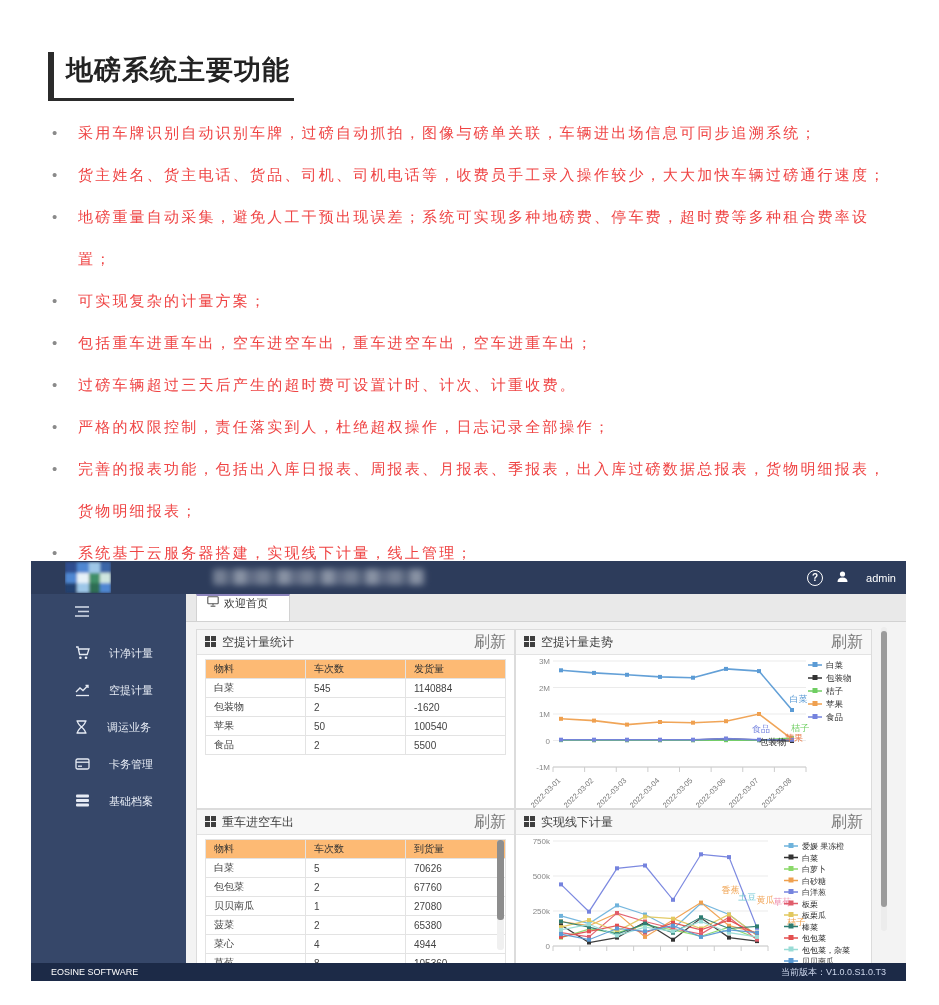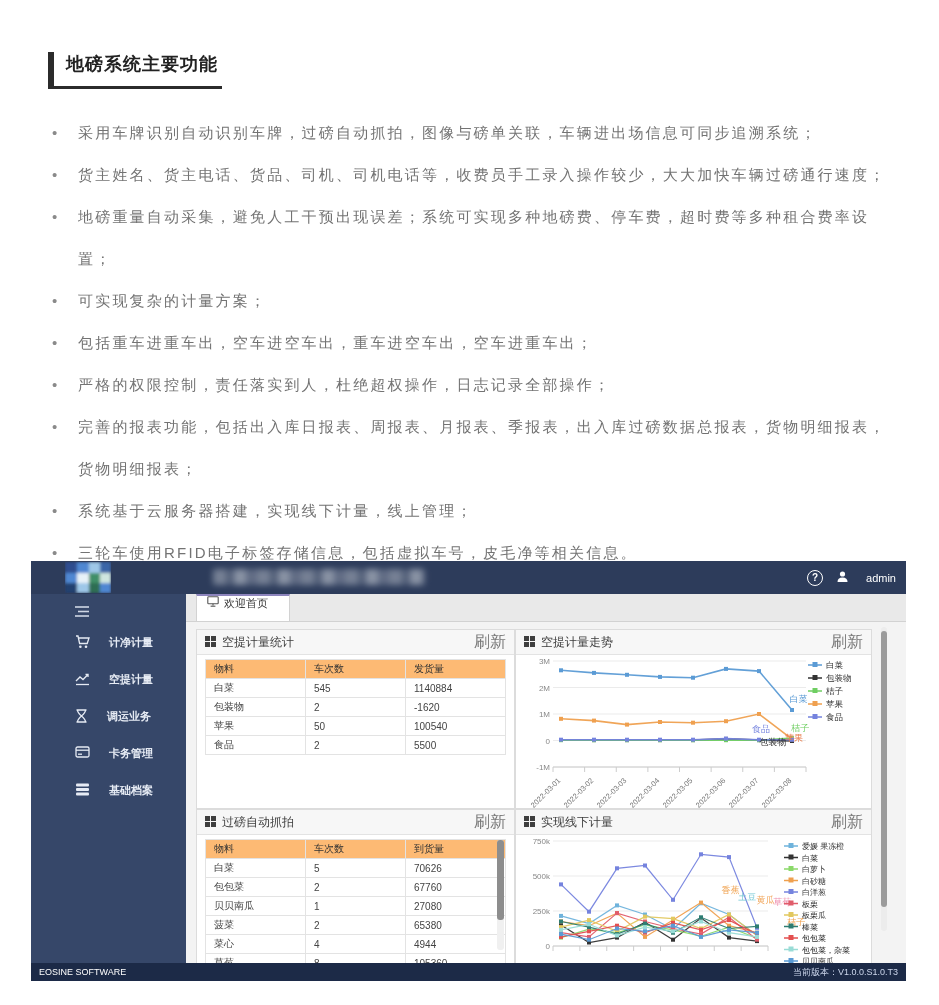--- a/index.html
+++ b/index.html
@@ -1,40 +1,40 @@
 <!DOCTYPE html>
 <html><head>
 <meta charset="utf-8">
 <style>
   html,body{margin:0;padding:0;background:#fff;}
   .page{position:relative;width:939px;height:1005px;background:#fff;overflow:hidden;
         font-family:"Liberation Sans","DejaVu Sans",sans-serif;}
   
-  .doc-title{position:absolute;left:48px;top:52px;margin:0;font-size:18px;font-weight:700;color:#222;
+  .doc-title{position:absolute;left:48px;top:52px;margin:0;font-size:27px;font-weight:700;color:#222;
              border-left:6px solid #2b2b2b;padding:0 4px 10px 12px;border-bottom:3px solid #2b2b2b;
              display:inline-block;letter-spacing:1px;}
   .bullets{position:absolute;left:48px;top:112px;width:845px;}
-  .bullet{position:relative;padding-left:30px;line-height:42px;font-size:15px;letter-spacing:2.2px;color:#737373;}
+  .bullet{position:relative;padding-left:30px;line-height:42px;font-size:15px;letter-spacing:2.2px;color:#ef4444;}
   .bullet::before{content:"•";position:absolute;left:4px;color:#8a8a8a;}
   
   .app{position:absolute;left:31px;top:561px;width:875px;height:420px;background:#f3f3f3;overflow:hidden;}
   .app-header{position:absolute;left:0;top:0;width:875px;height:33px;background:#2d3c5b;}
   .logo{position:absolute;left:34px;top:1px;width:46px;height:31px;}
   .blur-title{position:absolute;left:182px;top:8px;width:212px;height:16px;border-radius:2px;
       background:repeating-linear-gradient(90deg,#7e889b 0 13px,#57637c 13px 21px,#949dad 21px 33px,#667189 33px 44px);
       filter:blur(3px);opacity:.9;}
   .hdr-right{position:absolute;right:10px;top:0;height:33px;display:flex;align-items:center;gap:14px;color:#fff;}
   .help{width:14px;height:14px;border:1.4px solid #fff;border-radius:50%;font-size:10px;font-weight:700;
         display:flex;align-items:center;justify-content:center;cursor:pointer;}
   .user{display:flex;align-items:center;gap:18px;font-size:11px;cursor:pointer;}
   .app-body{position:absolute;left:0;top:33px;width:875px;height:369px;display:flex;}
   .sidebar{width:155px;background:#364769;flex:none;position:relative;}
   .side-toggle{padding:9px 0 2px 44px;cursor:pointer;}
-  .side-item{height:37px;display:flex;padding-left:44px;gap:19px;color:#e6ebf4;
-             font-size:11px;cursor:pointer;font-weight:bold;}
+  .side-item{height:37px;display:flex;align-items:center;padding-left:44px;gap:19px;color:#e6ebf4;
+             font-size:11px;cursor:pointer;}
   .side-items{margin-top:12px;}
   .main{flex:1;position:relative;background:#f3f3f3;overflow:hidden;}
   .tabbar{position:absolute;left:0;top:0;right:0;height:27px;background:#e9e9e9;border-bottom:1px solid #d2d2d2;}
   .tab{position:absolute;left:10px;top:0;height:25px;min-width:72px;background:#fff;border:1px solid #d2d2d2;
        border-top:2px solid #8d85bd;border-bottom:none;display:flex;gap:5px;
        padding:0 10px;font-size:11px;color:#333;cursor:pointer;}
   .content{position:absolute;left:0;top:28px;width:720px;height:341px;overflow:hidden;
            padding:7px 0 0 10px;box-sizing:border-box;
            display:grid;grid-template-columns:319px 357px;grid-template-rows:180px 230px;gap:0;}
   .panel{background:#fff;border:1px solid #dcdcdc;box-sizing:border-box;position:relative;overflow:hidden;}
@@ -47,37 +47,38 @@
            table-layout:fixed;}
   table.dt th,table.dt td{border:1px solid #e3e3e3;padding:0 8px;text-align:left;font-weight:400;
            height:18px;overflow:hidden;white-space:nowrap;}
   table.dt th{background:#fdba74;color:#333;}
   .t2 th,.t2 td{height:15px;}
   .tbl-scroll{position:absolute;right:10px;top:30px;width:7px;height:110px;background:#f0f0f0;border-radius:3px;}
   .tbl-scroll .thumb{position:absolute;left:0;top:0;width:7px;height:80px;background:#8d8d8d;border-radius:3px;}
   .vscroll{position:absolute;right:19px;top:33px;width:6px;height:304px;background:#ececec;border-radius:3px;}
   .vscroll .thumb{position:absolute;left:0;top:4px;width:6px;height:276px;background:#9b9b9b;border-radius:3px;}
   .statusbar{position:absolute;left:0;bottom:0;width:875px;height:18px;background:#1c2a47;color:#fff;
-             font-size:9px;display:flex;align-items:center;justify-content:space-between;padding:0 8px;
+             font-size:9px;display:flex;align-items:center;justify-content:space-between;padding:0 20px;
              box-sizing:border-box;}
   .statusbar .ver{color:#cdd7ec;}
   svg text{font-family:"Liberation Sans","DejaVu Sans",sans-serif;}
 </style>
 </head>
 <body>
 
 <div class="page">
 
   <h1 class="doc-title">地磅系统主要功能</h1>
   <div class="bullets">
     <div class="bullet"><span>采用车牌识别自动识别车牌，过磅自动抓拍，图像与磅单关联，车辆进出场信息可同步追溯系统；</span></div>
     <div class="bullet"><span>货主姓名、货主电话、货品、司机、司机电话等，收费员手工录入操作较少，大大加快车辆过磅通行速度；</span></div>
     <div class="bullet"><span>地磅重量自动采集，避免人工干预出现误差；系统可实现多种地磅费、停车费，超时费等多种租合费率设置；</span></div>
     <div class="bullet"><span>可实现复杂的计量方案；</span></div>
     <div class="bullet"><span>包括重车进重车出，空车进空车出，重车进空车出，空车进重车出；</span></div>
+    <div class="bullet"><span>过磅车辆超过三天后产生的超时费可设置计时、计次、计重收费。</span></div>
     <div class="bullet"><span>严格的权限控制，责任落实到人，杜绝超权操作，日志记录全部操作；</span></div>
     <div class="bullet"><span>完善的报表功能，包括出入库日报表、周报表、月报表、季报表，出入库过磅数据总报表，货物明细报表，货物明细报表；</span></div>
     <div class="bullet"><span>系统基于云服务器搭建，实现线下计量，线上管理；</span></div>
     <div class="bullet"><span>三轮车使用RFID电子标签存储信息，包括虚拟车号，皮毛净等相关信息。</span></div>
   </div>
 
   <div class="app">
 
     <div class="app-header">
       <div class="logo">
@@ -332,21 +333,21 @@
           </div>
 
           <div class="panel">
             <div class="panel-hdr">
               <span><svg width="11" height="11" viewBox="0 0 11 11" fill="#3f3f3f">
                     <rect x="0" y="0" width="5" height="5"></rect>
                     <rect x="6" y="0" width="5" height="5"></rect>
                     <rect x="0" y="6" width="5" height="5"></rect>
                     <rect x="6" y="6" width="5" height="5"></rect>
                   </svg></span>
-              <span class="panel-title">过磅自动抓拍</span>
+              <span class="panel-title">重车进空车出</span>
               <span class="refresh">刷新</span>
             </div>
             <table class="dt t2">
               <tbody>
                   <tr>
                     <th>物料</th>
                     <th>车次数</th>
                     <th>到货量</th>
                   </tr>
               <tr>

